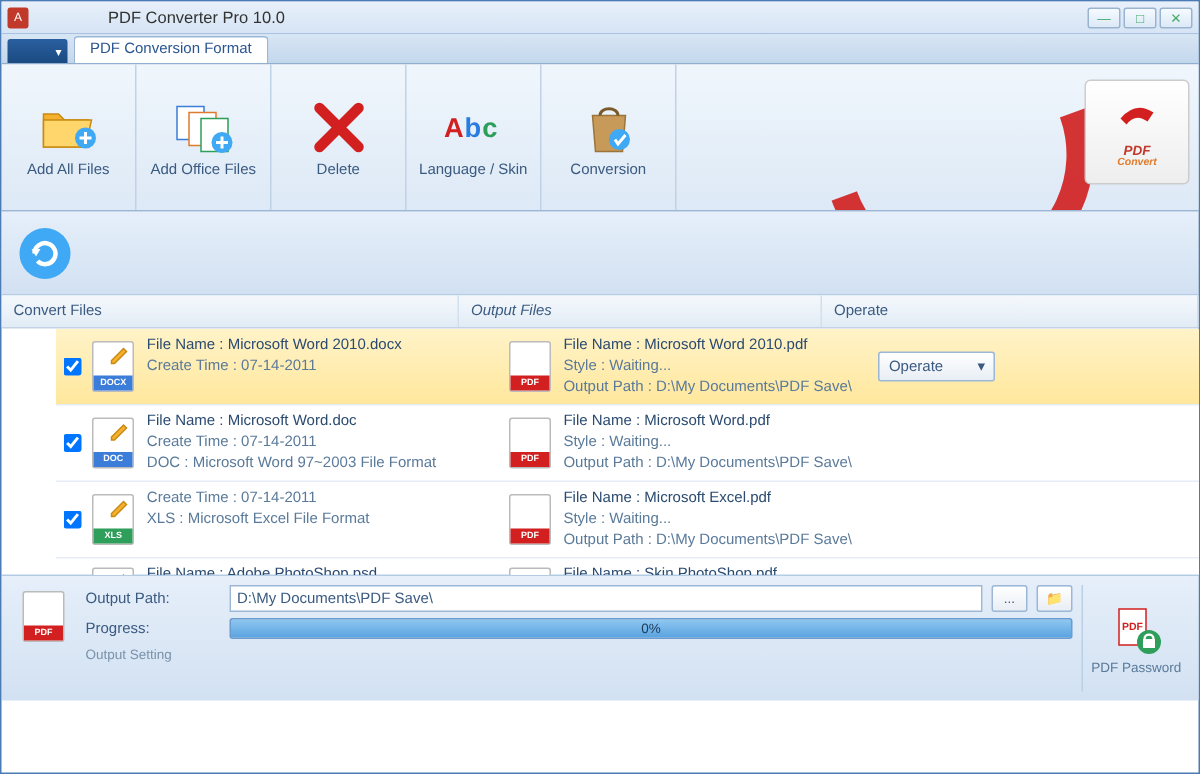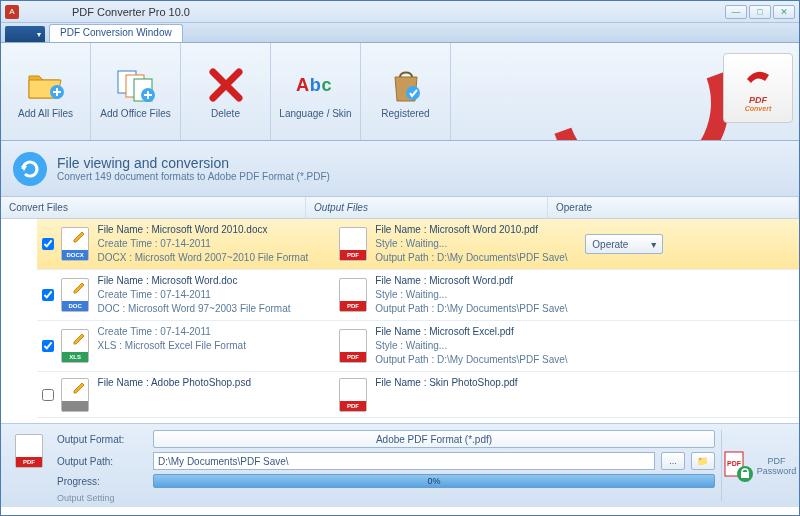--- a/index.html
+++ b/index.html
@@ -32,21 +32,21 @@
 .banner-ic { width: 34px; height: 34px; background: #3fa9f5; border-radius: 50%; display: flex; align-items: center; justify-content: center; }
 .banner-txt h2 { font-size: 14px; font-weight: normal; color: #365f88; }
 .banner-txt p { font-size: 10px; color: #5a7a9a; }
 
 
 .colhdr { height: 22px; background: linear-gradient(#f4f8fc,#e2ecf6); border-bottom: 1px solid #c3d3e5; display: flex; font-size: 10px; color: #3a5a80; align-items: center; }
 .colhdr > div { padding-left: 8px; border-right: 1px solid #d2dfec; height: 100%; display: flex; align-items: center; }
 .c1 { width: 305px; } .c2 { width: 242px; font-style: italic; } .c3 { flex: 1; }
 
 
-.filelist { height: 204px; overflow-y: scroll; background: #fff; padding-left: 36px; }
+.filelist { height: 164px; overflow-y: scroll; background: #fff; padding-left: 36px; }
 .row { display: flex; border-bottom: 1px solid #e6edf5; min-height: 46px; font-size: 10px; color: #5a7a9a; }
 .row.sel { background: linear-gradient(#fff3c8,#ffe79c); }
 .cellchk { width: 24px; display: flex; align-items: center; justify-content: center; }
 .cellchk input { width: 12px; height: 12px; }
 .cellico { width: 36px; display: flex; align-items: center; justify-content: center; }
 .fileic { width: 28px; height: 34px; background: #fff; border: 1px solid #bbb; border-radius: 2px; position: relative; display: flex; align-items: flex-end; justify-content: center; font-size: 6px; color: #fff; font-weight: bold; }
 .fileic .tag { width: 100%; height: 10px; display: flex; align-items: center; justify-content: center; }
 .fileic .pencil { position: absolute; top: 2px; right: 2px; width: 14px; height: 14px; }
 .cellinfo { flex: 1; padding: 4px 6px; line-height: 1.4; }
 .cellinfo .fn { color: #2a4a70; }
@@ -57,21 +57,21 @@
 .bottom { height: 84px; background: linear-gradient(#e6effa,#d2e1f2); border-top: 1px solid #b4cce3; display: flex; padding: 6px; gap: 6px; font-size: 10px; color: #3a5a80; }
 .bleft { width: 44px; display: flex; align-items: flex-start; justify-content: center; padding-top: 4px; }
 .bmid { flex: 1; display: flex; flex-direction: column; gap: 4px; }
 .brow { display: flex; align-items: center; gap: 6px; }
 .brow label { width: 90px; }
 .sel-combo { flex: 1; height: 18px; background: linear-gradient(#fff,#eef4fa); border: 1px solid #9cb7d5; border-radius: 2px; font-size: 10px; color: #3a5a80; text-align: center; display: flex; align-items: center; justify-content: center; cursor: pointer; }
 .path-in { flex: 1; height: 18px; border: 1px solid #9cb7d5; background: #fff; font-size: 10px; padding: 0 4px; color: #3a5a80; }
 .sqbtn { width: 24px; height: 18px; border: 1px solid #9cb7d5; background: linear-gradient(#fff,#e8eef5); border-radius: 2px; font-size: 9px; color: #3a5a80; cursor: pointer; display: flex; align-items: center; justify-content: center; }
 .progress { flex: 1; height: 14px; background: linear-gradient(#8fc7f0,#5aa3e0); border: 1px solid #6a9cd0; border-radius: 2px; display: flex; align-items: center; justify-content: center; font-size: 9px; color: #1a3a5a; }
 .outset { font-size: 9px; color: #7a92ab; margin-top: 1px; }
-.bbtn { width: 72px; display: flex; align-items: center; justify-content: center; border-left: 1px solid #bcd0e5; gap: 2px; cursor: pointer; font-size: 9px; color: #5a7a9a; text-align: center; }
+.bbtn { width: 72px; display: flex; flex-direction: column; align-items: center; justify-content: center; border-left: 1px solid #bcd0e5; gap: 2px; cursor: pointer; font-size: 9px; color: #5a7a9a; text-align: center; }
 .bbtn .bic { width: 36px; height: 36px; display: flex; align-items: center; justify-content: center; }
 
 ::-webkit-scrollbar { width: 16px; }
 ::-webkit-scrollbar-track { background: #eef3f9; }
 ::-webkit-scrollbar-thumb { background: linear-gradient(#d0deee,#b5c9e0); border: 1px solid #9cb7d5; border-radius: 2px; }
 </style>
 </head>
 <body>
 
 <div class="titlebar">
@@ -79,21 +79,21 @@
   <div class="title">PDF Converter Pro 10.0</div>
   <div class="winbtns">
     <div class="winbtn">—</div>
     <div class="winbtn">□</div>
     <div class="winbtn">✕</div>
   </div>
 </div>
 
 <div class="tabstrip">
   <div class="tabdrop"></div>
-  <div class="tab">PDF Conversion Window</div>
+  <div class="tab">PDF Conversion Format</div>
 </div>
 
 <div class="ribbon">
   <div class="rgroup">
     <div class="ricon">
       <svg width="38" height="34" viewBox="0 0 38 34">
           <path d="M2 10 L2 30 L32 30 L32 12 L16 12 L12 8 L2 8 Z" fill="#f5b02e" stroke="#c98a12"></path>
           <path d="M2 12 L34 12 L30 30 L2 30 Z" fill="#ffd66b" stroke="#c98a12"></path>
           <circle cx="30" cy="24" r="7" fill="#3fa9f5"></circle>
           <path d="M30 20 L30 28 M26 24 L34 24" stroke="#fff" stroke-width="2"></path>
@@ -133,21 +133,21 @@
   </div>
   <div class="rgroup">
     <div class="ricon">
       <svg width="34" height="36" viewBox="0 0 34 36">
           <path d="M6 10 L28 10 L26 34 L8 34 Z" fill="#c89a5a" stroke="#9a7438"></path>
           <path d="M11 10 C11 4 23 4 23 10" fill="none" stroke="#7a5a2a" stroke-width="2"></path>
           <circle cx="24" cy="26" r="7" fill="#3fa9f5"></circle>
           <path d="M21 26 L23 29 L28 23" stroke="#fff" stroke-width="2" fill="none"></path>
         </svg>
     </div>
-    <div class="rlabel">Registered</div>
+    <div class="rlabel">Conversion</div>
   </div>
   <div class="ribbon-decor">
 
     <div class="swoosh"></div>
     <div class="ribbon-pdf">
       <svg width="30" height="30" viewBox="0 0 30 30">
           <path d="M4 14 Q14 2 26 10 L22 16 Q14 10 8 18 Z" fill="#d21f1f"></path>
         </svg>
       <span>PDF</span>
       <span style="font-size:7px;color:#e07b2e;font-style:italic">Convert</span>
@@ -155,24 +155,20 @@
   </div>
 </div>
 
 <div class="banner">
   <div class="banner-ic">
     <svg width="22" height="22" viewBox="0 0 22 22">
         <path d="M4 11 A7 7 0 1 1 6 16" fill="none" stroke="#fff" stroke-width="3"></path>
         <path d="M2 8 L5 13 L8 8 Z" fill="#fff"></path>
       </svg>
   </div>
-  <div class="banner-txt">
-    <h2>File viewing and conversion</h2>
-    <p>Convert 149 document formats to Adobe PDF Format (*.PDF)</p>
-  </div>
 </div>
 
 <div class="colhdr">
   <div class="c1">Convert Files</div>
   <div class="c2">Output Files</div>
   <div class="c3">Operate</div>
 </div>
 
 <div class="filelist" id="filelist">
     <div class="row sel">
@@ -183,21 +179,20 @@
         <div class="fileic">
           <svg class="pencil" viewBox="0 0 14 14">
             <path d="M2 12 L4 12 L12 4 L10 2 L2 10 Z" fill="#f5b02e" stroke="#c98a12"></path>
           </svg>
           <div class="tag" style="background:#3b7dd8">DOCX</div>
         </div>
       </div>
       <div class="cellinfo" style="width:245px;flex:none">
         <div class="fn">File Name : Microsoft Word 2010.docx</div>
         <div>Create Time : 07-14-2011</div>
-        <div>DOCX : Microsoft Word 2007~2010 File Format</div>
       </div>
       <div class="cellico">
         <div class="fileic">
           <div class="tag" style="background:#d21f1f">PDF</div>
         </div>
       </div>
       <div class="cellinfo" style="width:206px;flex:none">
         <div class="fn">File Name : Microsoft Word 2010.pdf</div>
         <div>Style : Waiting...</div>
         <div>Output Path : D:\My Documents\PDF Save\</div>
@@ -293,26 +288,20 @@
     </div>
   </div>
 
 <div class="bottom">
   <div class="bleft">
     <div class="fileic">
         <div class="tag" style="background:#d21f1f">PDF</div>
       </div>
   </div>
   <div class="bmid">
-    <div class="brow">
-      <label>Output Format:</label>
-      <div class="sel-combo">
-        <span>Adobe PDF Format (*.pdf)</span>
-      </div>
-    </div>
     <div class="brow">
       <label>Output Path:</label>
       <input class="path-in" value="D:\My Documents\PDF Save\" style="">
       <div class="sqbtn">...</div>
       <div class="sqbtn">📁</div>
     </div>
     <div class="brow">
       <label>Progress:</label>
       <div class="progress">0%</div>
     </div>

